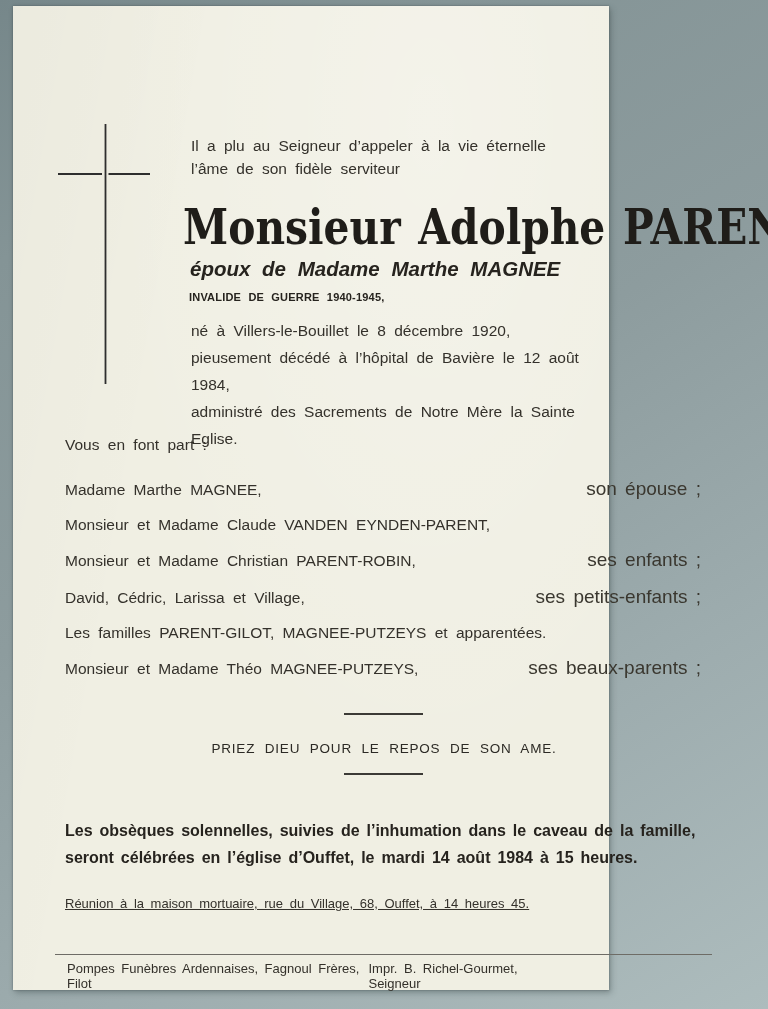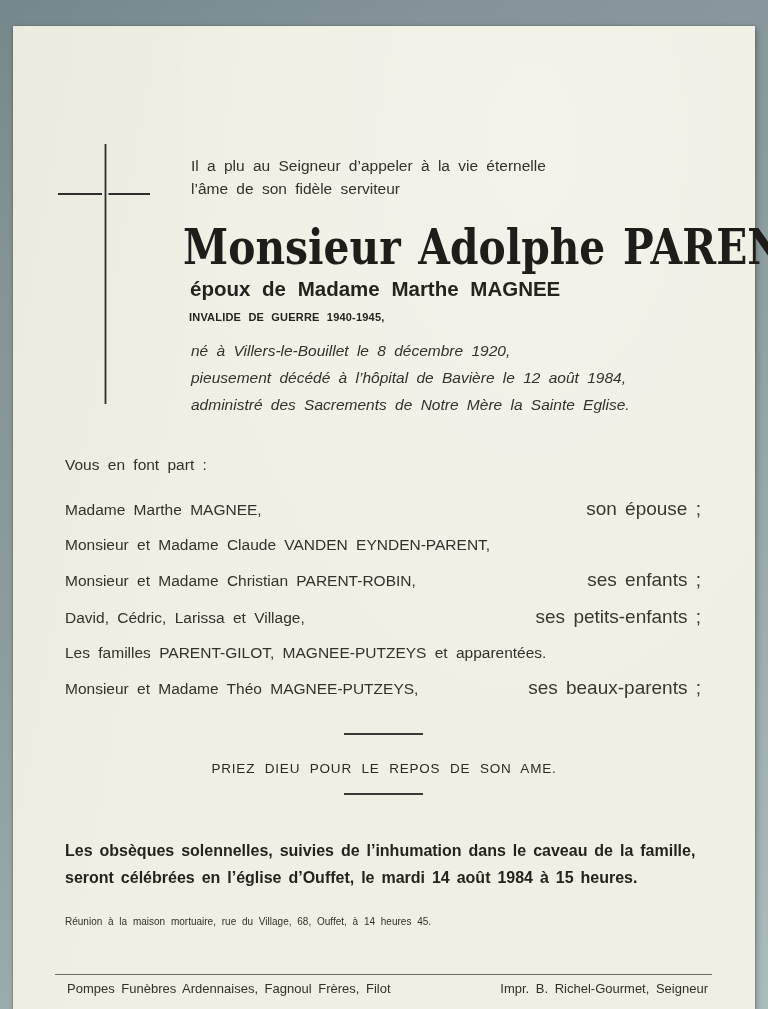--- a/index.html
+++ b/index.html
@@ -2,52 +2,52 @@
 <html><head>
 <meta charset="utf-8">
 <style>
   html,body{margin:0;padding:0;}
   body{
     width:768px;height:1009px;position:relative;overflow:hidden;
     background:linear-gradient(150deg,#76878a 0%,#849496 18%,#8d9c9e 45%,#9dacae 72%,#adbcbd 100%);
     font-family:"Liberation Sans","DejaVu Sans",sans-serif;
   }
   .paper{
-    position:absolute;left:13px;top:26px;width:742px;height:984px;
+    position:absolute;left:13px;top:6px;width:596px;height:984px;
     background:
       linear-gradient(100deg,rgba(0,0,0,0.018) 0%,rgba(0,0,0,0) 28%),
       radial-gradient(ellipse at 70% 12%,rgba(255,255,255,0.25),rgba(255,255,255,0) 55%),
       #f0efe3;
     box-shadow:0 0 2px rgba(55,68,70,.55), 2px 3px 6px rgba(50,62,64,.35);
     color:#34312b;
   }
   .cross{position:absolute;left:40px;top:108px;}
   .intro{position:absolute;left:178px;top:129px;font-size:15.5px;line-height:22.5px;word-spacing:4px;}
   .deceased{
     position:absolute;left:170px;top:196px;margin:0;
     font-family:"DejaVu Serif","Liberation Serif",serif;font-weight:bold;
     font-size:48px;line-height:50px;color:#1f1d19;
     word-spacing:4px;letter-spacing:0;white-space:nowrap;
     transform:scaleX(.85);transform-origin:left top;
   }
-  .spouse{position:absolute;left:177px;top:251px;font-size:20.5px;font-weight:bold;word-spacing:6px;color:#26231e;}
+  .spouse{position:absolute;left:177px;top:251px;font-size:20.5px;font-weight:bold;word-spacing:6px;color:#26231e;font-style:italic;}
   .invalid{position:absolute;left:176px;top:285px;font-size:11px;font-weight:bold;letter-spacing:.2px;word-spacing:4px;color:#26231e;}
-  .details{position:absolute;left:178px;top:311px;font-size:15.5px;line-height:27px;word-spacing:4px;font-style:italic;}
+  .details{position:absolute;left:178px;top:311px;font-size:15.5px;line-height:27px;word-spacing:4px;}
   .part-intro{position:absolute;left:52px;top:430px;font-size:15.5px;word-spacing:4px;}
   .announcers{position:absolute;left:52px;top:474px;width:636px;}
   .announcers .row{display:flex;justify-content:space-between;align-items:baseline;line-height:18px;margin-bottom:17.2px;}
   .announcers .nm{font-size:15.5px;word-spacing:4px;}
   .announcers .rel{font-size:19px;word-spacing:3px;color:#3a372f;}
   .rule{position:absolute;left:331px;width:79px;height:2px;background:#3c3a36;}
   .rule-top{top:707px;}
   .rule-bottom{top:767px;}
   .prayer{position:absolute;left:0;top:735px;width:742px;text-align:center;
     font-size:13.5px;letter-spacing:.8px;word-spacing:5px;color:#2c2a25;}
   .funeral{position:absolute;left:52px;top:811px;font-size:16px;font-weight:bold;line-height:27px;word-spacing:2.5px;color:#26231e;width:650px;}
-  .gathering{position:absolute;left:52px;top:890px;font-size:10px;word-spacing:3px;}
+  .gathering{position:absolute;left:52px;top:890px;font-size:13px;word-spacing:3px;text-decoration:underline;}
   .footer-rule{position:absolute;left:42px;top:948px;width:657px;height:1px;background:#6e6c66;}
   .footer{position:absolute;left:54px;right:47px;top:955px;display:flex;justify-content:space-between;font-size:13px;word-spacing:3px;color:#33302a;}
 </style>
 </head>
 <body>
 
 <div class="paper">
 
   <svg class="cross" width="110" height="272" viewBox="0 0 110 272">
     <line x1="52.5" y1="10" x2="52.5" y2="270" stroke="#2e2e2e" stroke-width="1.8"></line>

